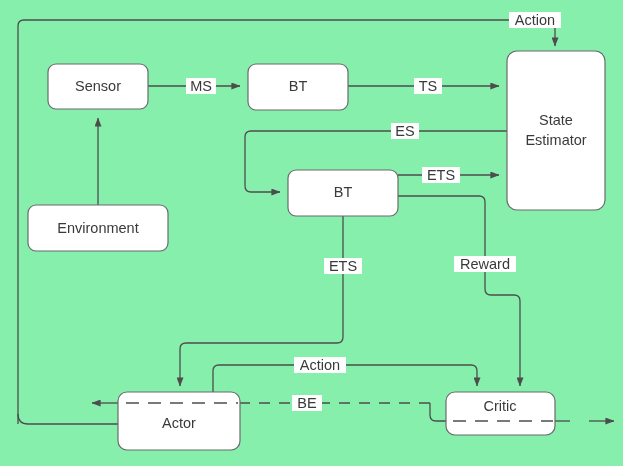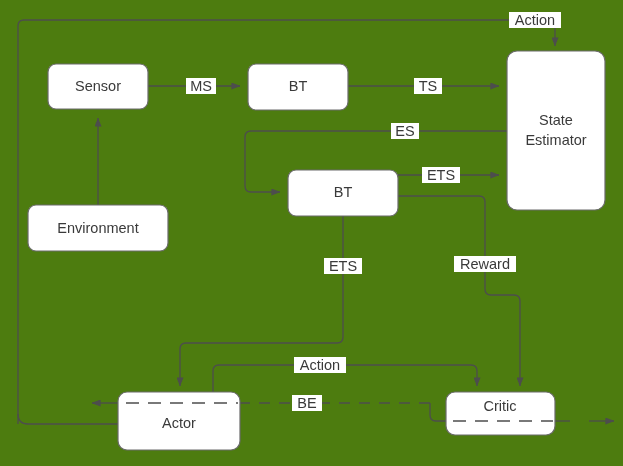--- a/index.html
+++ b/index.html
@@ -10,21 +10,21 @@
   body {
     width: 623px;
     height: 466px;
     font-family: "Liberation Sans", sans-serif;
   }
   #diagram-root {
     position: relative;
     width: 623px;
     height: 466px;
     overflow: hidden;
-    background: #4d7c0f;
+    background: #86efac;
   }
   svg#diagram-svg {
     position: absolute;
     left: 0;
     top: 0;
     width: 623px;
     height: 466px;
   }
   .node-rect {
     fill: #ffffff;

